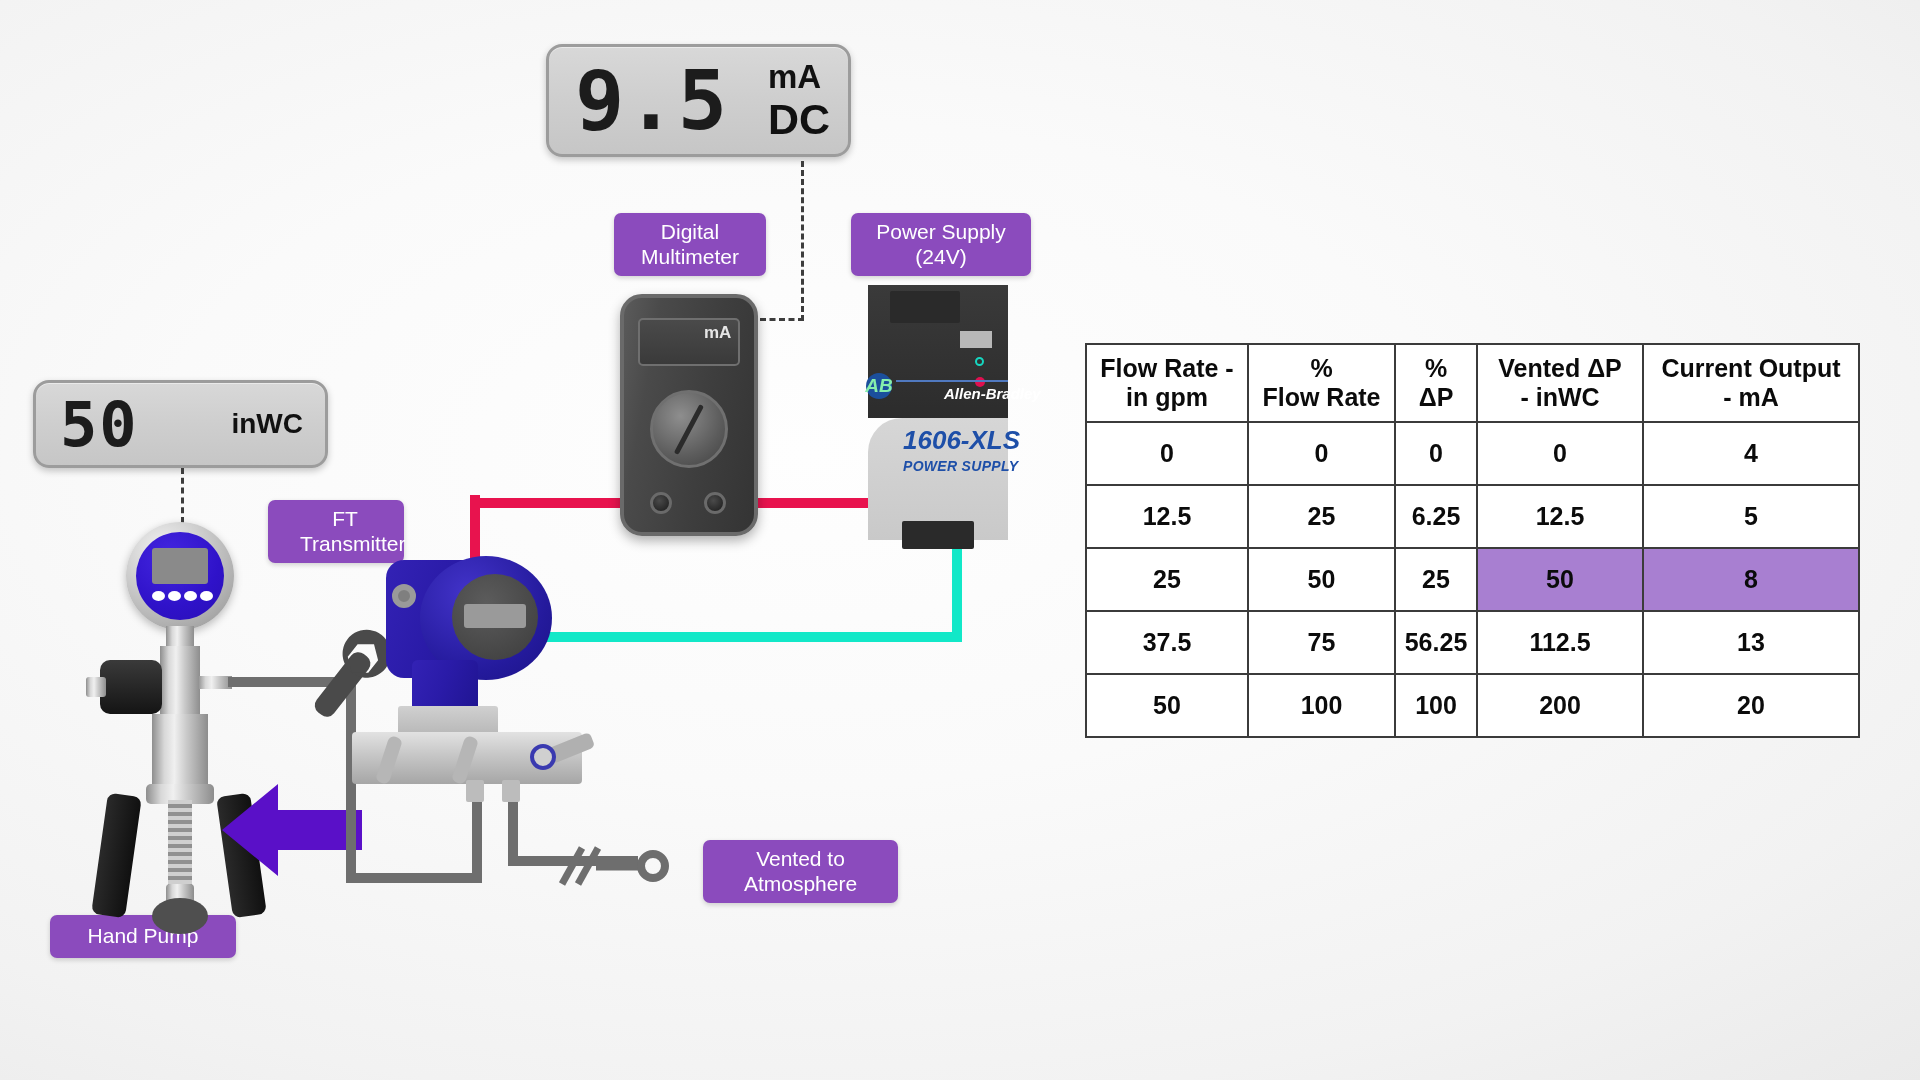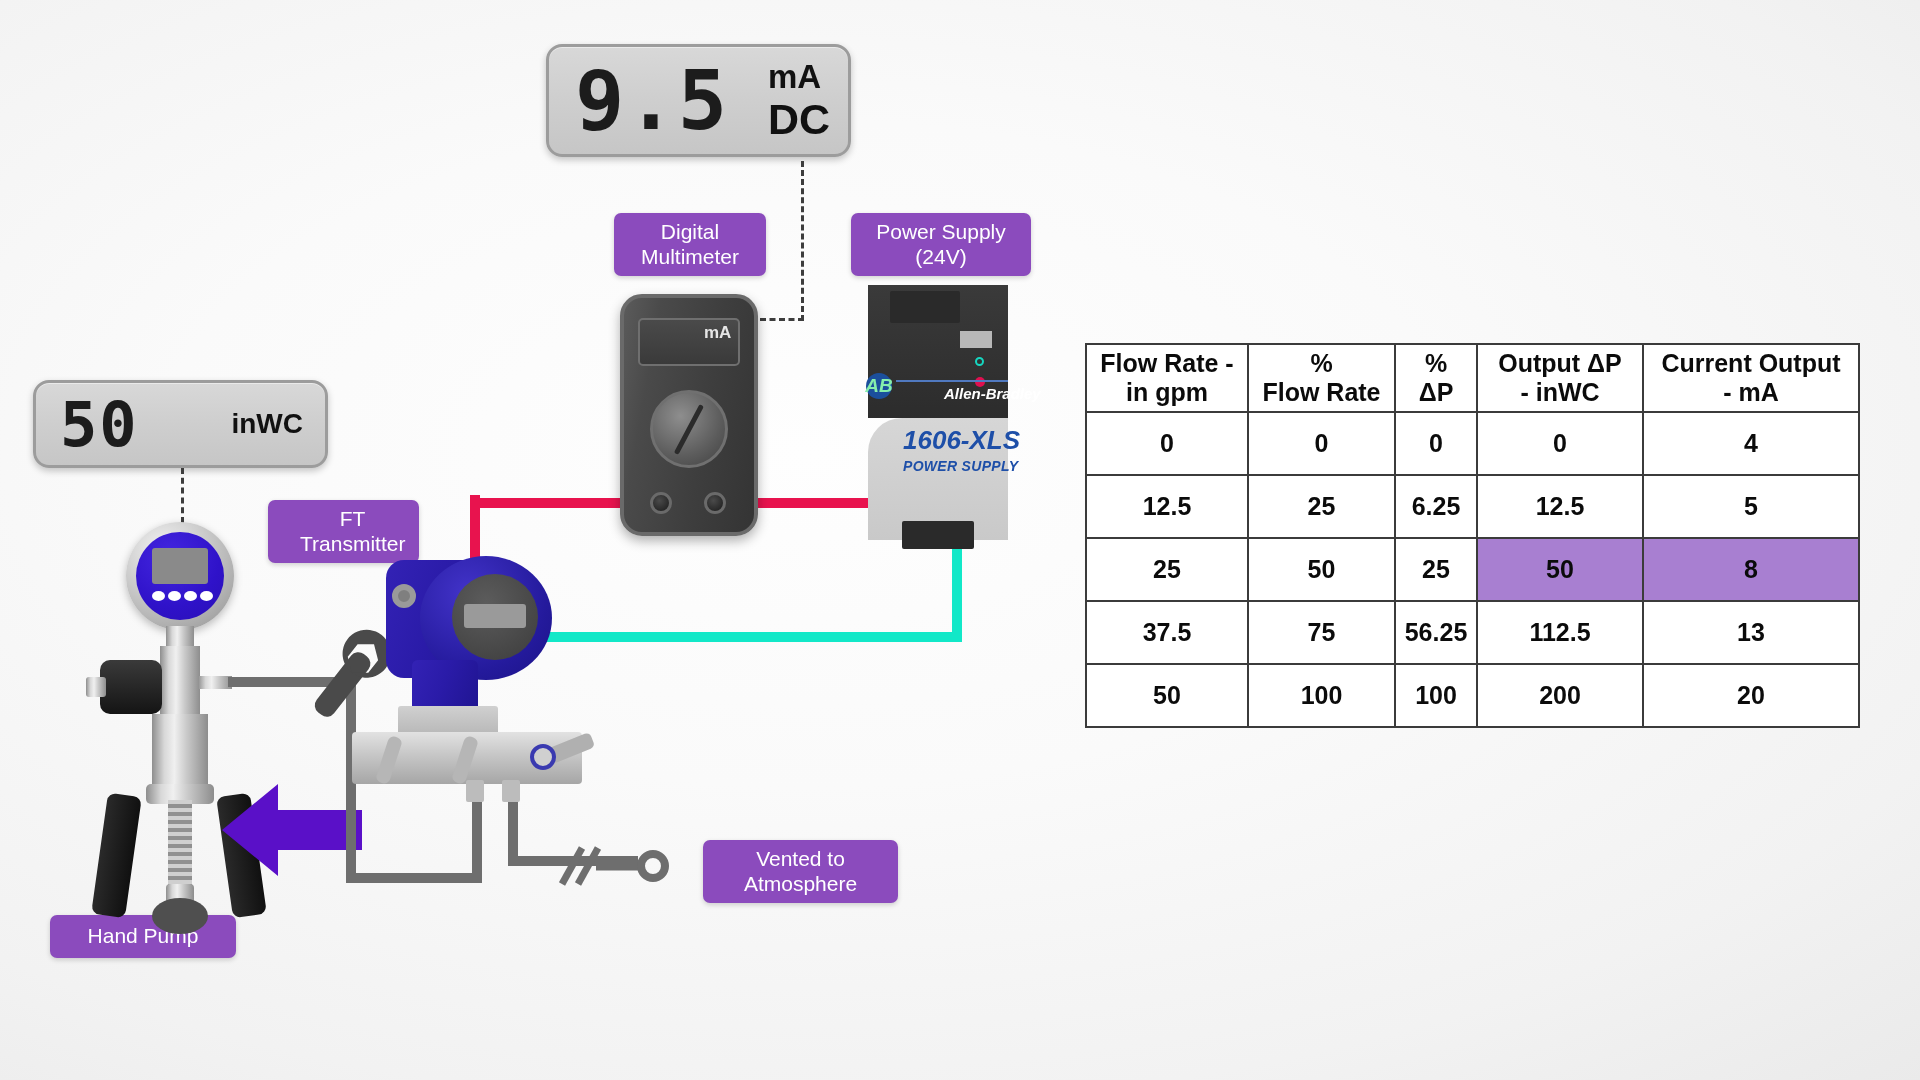--- a/index.html
+++ b/index.html
@@ -58,21 +58,21 @@
   }
   table.cal th, table.cal td {
     border: 2px solid #3b3b3b;
     text-align: center;
     font-weight: 700;
     color: #0b0b0b;
     font-size: 25px;
     padding: 0;
     background: #ffffff;
   }
-  table.cal th { height: 68px; line-height: 1.18; padding: 0 8px; }
+  table.cal th { height: 78px; line-height: 1.18; padding: 0 8px; }
   table.cal td { height: 63px; }
   td.hl, th.hl { background: #a87fd1 !important; }
 
   
   .wire { position: absolute; background: #e8134e; }
   .wire-c { position: absolute; background: #12e8c8; }
   .tube { position: absolute; background: #6e6e6e; }
   .dash-v {
     position: absolute;
     border-left: 3px dashed #3d3d3d;
@@ -239,21 +239,21 @@
     <span class="lcd-unit" style="font-size:28px;">inWC</span>
   </div>
   <div class="dash-v abs" style="left:181px; top:468px; height:55px;"></div>
 
   <div class="callout" style="left:614px; top:213px; width:152px;">Digital
 Multimeter</div>
 
   <div class="callout" style="left:851px; top:213px; width:180px;">Power Supply
 (24V)</div>
 
-  <div class="callout" style="left:268px; top:500px; width:151px;padding-left:32px;">FT
+  <div class="callout" style="left:268px; top:500px; width:136px;padding-left:32px;">FT
 Transmitter</div>
 
   <div class="callout" style="left:50px; top:915px; width:186px; padding:9px 14px;">Hand Pump</div>
 
   <div class="callout" style="left:703px; top:840px; width:195px;">Vented to
 Atmosphere</div>
 
   <div class="wire" style="left:470px; top:495px; width:10px; height:15px;"></div>
   <div class="wire" style="left:470px; top:498px; width:10px; height:12px;"></div>
   <div class="wire" style="left:470px; top:498px; width:10px; height:10px;"></div>
@@ -353,21 +353,21 @@
   <div class="tbl-wrap" style="left:1085px; top:343px;">
     <table class="cal">
       <thead>
         <tr>
           <th style="width:162px; white-space:pre-line;">Flow Rate -
 in gpm</th>
           <th style="width:147px; white-space:pre-line;">%
 Flow Rate</th>
           <th style="width:82px; white-space:pre-line;">%
 ΔP</th>
-          <th style="width:166px; white-space:pre-line;">Output  ΔP
+          <th style="width:166px; white-space:pre-line;">Vented  ΔP
 - inWC</th>
           <th style="width:216px; white-space:pre-line;">Current Output
 - mA</th>
         </tr>
       </thead>
       <tbody>
         <tr>
           <td>0</td>
           <td>0</td>
           <td>0</td>

